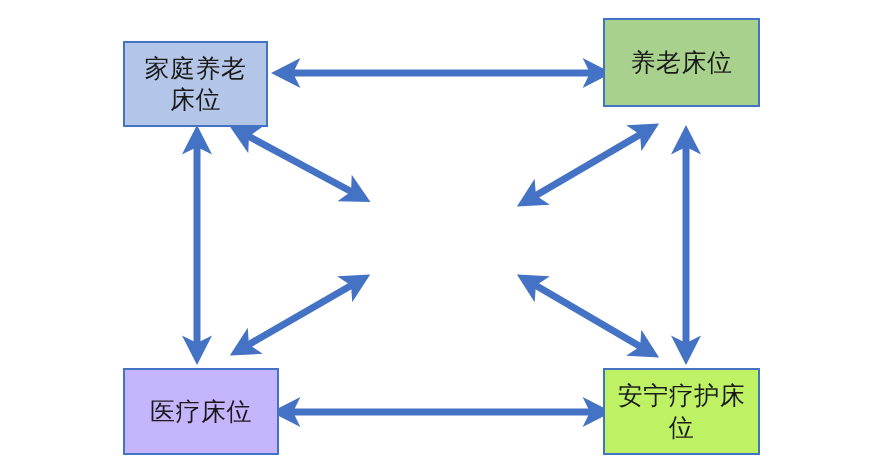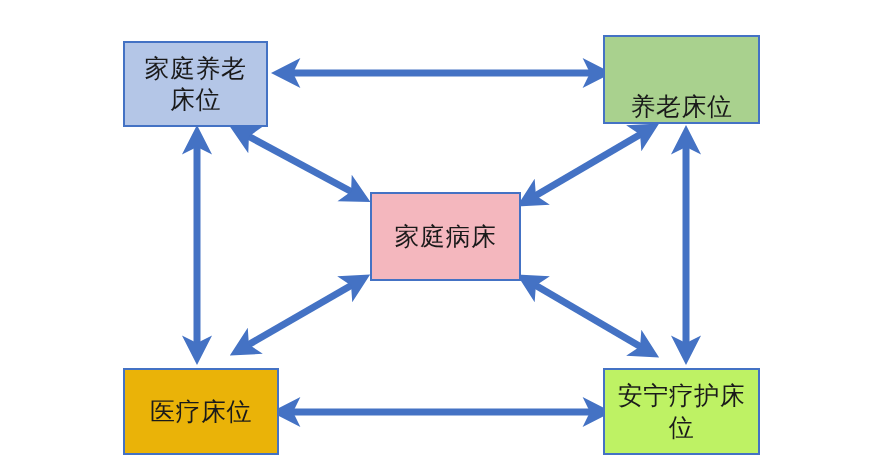--- a/index.html
+++ b/index.html
@@ -39,31 +39,30 @@
   .node-label {
     display: block;
     padding: 0 10px;
   }
   #node-home-elderly-bed {
     left: 123px; top: 35px; width: 145px; height: 86px;
     background: #B4C6E7;
     margin-top: 6px;
   }
   #node-elderly-bed {
-    left: 603px; top: 35px; width: 157px; height: 89px;
+    left: 603px; top: 18px; width: 157px; height: 89px;
     background: #A9D18E;
-    align-items: flex-end;
   }
   #node-family-sickbed {
     left: 370px; top: 192px; width: 151px; height: 89px;
     background: #F4B7BE;
   }
   #node-medical-bed {
     left: 123px; top: 368px; width: 156px; height: 87px;
-    background: #eab308;
+    background: #c4b5fd;
     align-items: center;
   }
   #node-hospice-bed {
     left: 603px; top: 368px; width: 157px; height: 87px;
     background: #bef264;
   }
 </style>
 </head>
 <body>
 
@@ -97,23 +96,20 @@
   </svg>
 
   <div class="node" id="node-home-elderly-bed">
     <span class="node-label">家庭养老床位</span>
   </div>
 
   <div class="node" id="node-elderly-bed">
     <span class="node-label">养老床位</span>
   </div>
 
-  <div class="node" id="node-family-sickbed">
-    <span class="node-label">家庭病床</span>
-  </div>
 
   <div class="node" id="node-medical-bed">
     <span class="node-label">医疗床位</span>
   </div>
 
   <div class="node" id="node-hospice-bed">
     <span class="node-label">安宁疗护床位</span>
   </div>
 
 </div>

